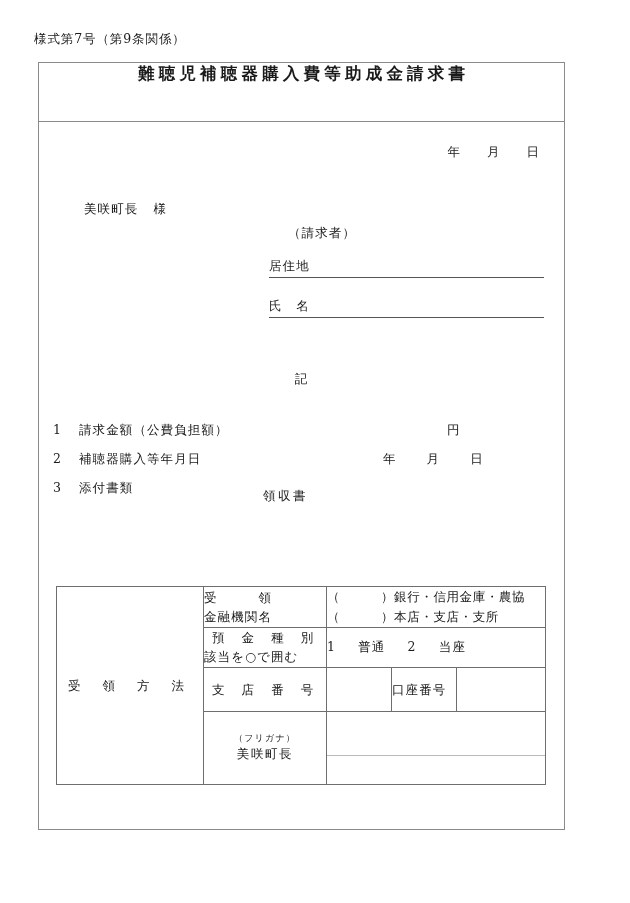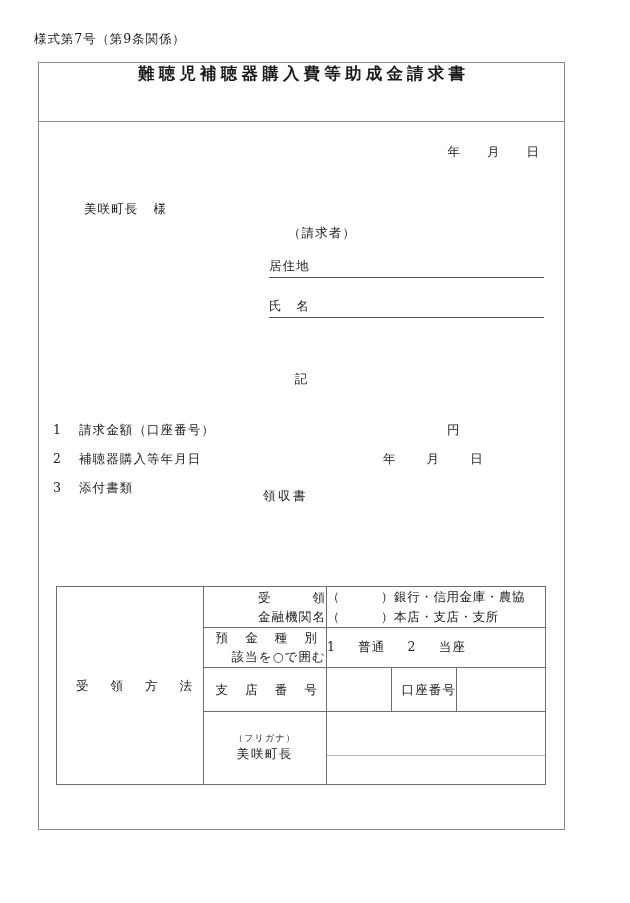--- a/index.html
+++ b/index.html
@@ -183,21 +183,21 @@
   }
   .method-table td {
     border: 1px solid #6e6e6e;
     font-size: 12.5px;
     vertical-align: middle;
     padding: 0;
   }
   .cell-pad { padding: 5px 6px; }
 
   .lbl-center {
-    text-align: right;
+    text-align: left;
     letter-spacing: 1.1px;
     line-height: 1.55;
     white-space: nowrap;
   }
   .spread-4 { letter-spacing: 0; }
   .spread-4 i { font-style: normal; display: inline-block; padding: 0 11px; }
   .spread-5 i { font-style: normal; display: inline-block; padding: 0 8px; }
 
   .col-method { width: 147px; }
   .col-key    { width: 123px; }
@@ -277,21 +277,21 @@
       <span>氏　名</span>
     </div>
 
 
     <div class="ki-mark">記</div>
 
     <div class="items">
 
       <div class="item">
         <span class="num">1</span>
-        <span class="lbl">請求金額（口座番号）</span>
+        <span class="lbl">請求金額（公費負担額）</span>
         <span class="val v-yen">円</span>
       </div>
 
       <div class="item">
         <span class="num">2</span>
         <span class="lbl">補聴器購入等年月日</span>
         <span class="val v-ymd"><span>年</span><span class="gap"></span><span>月</span><span class="gap"></span><span>日</span></span>
       </div>
 
       <div class="item">

